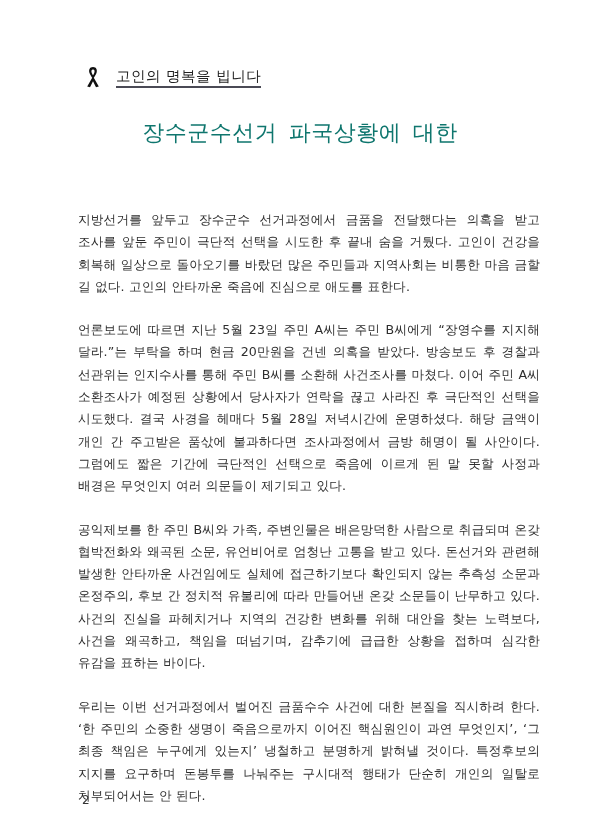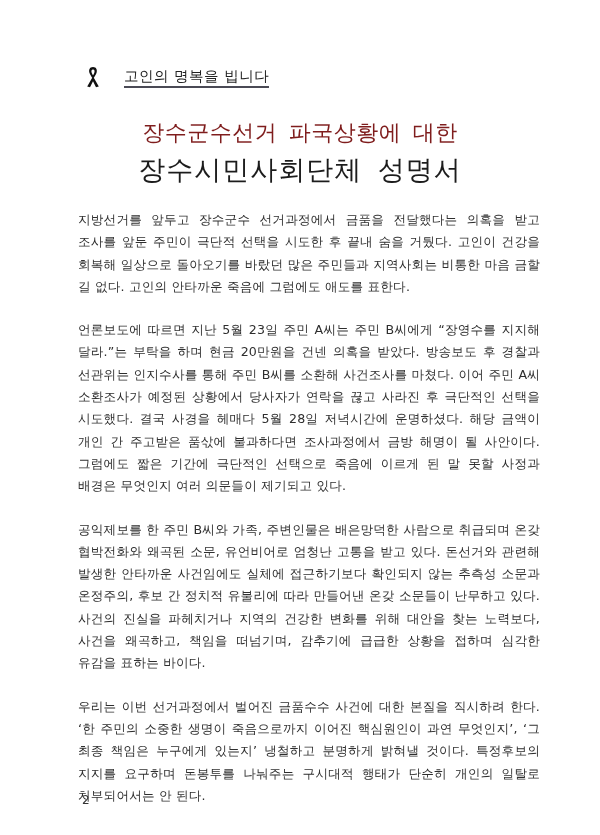--- a/index.html
+++ b/index.html
@@ -20,21 +20,21 @@
     left: 0; top: 0;
     width: 600px; height: 835px;
     background: #ffffff;
   }
   .memorial {
     position: absolute;
     left: 86px;
     top: 66px;
     display: flex;
     align-items: center;
-    gap: 24px;
+    gap: 16px;
   }
   .ribbon {
     width: 14px;
     height: 22px;
     display: inline-block;
   }
   .memorial-text {
     font-size: 14.5px;
     color: #222;
     letter-spacing: 0.5px;
@@ -44,21 +44,21 @@
   }
   .title-block {
     position: absolute;
     left: 0;
     top: 118px;
     width: 600px;
     text-align: center;
   }
   .title-sub {
     font-size: 22px;
-    color: #7f1d1d;
+    color: #0f766e;
     letter-spacing: 0.5px;
     line-height: 30px;
     word-spacing: 4px;
   }
   .title-main {
     font-size: 27px;
     color: #1c1c1c;
     letter-spacing: 1px;
     line-height: 36px;
     margin-top: 4px;
@@ -97,24 +97,23 @@
     <span class="ribbon">
       <svg width="14" height="22" viewBox="0 0 14 22">
         <path d="M7 1 C3.5 1 2.5 4 3.5 7 C4.3 9.2 5.6 10.8 6.2 11.8 L1.2 20.5 L4 21.2 L7 15.2 L10 21.2 L12.8 20.5 L7.8 11.8 C8.4 10.8 9.7 9.2 10.5 7 C11.5 4 10.5 1 7 1 Z M7 3.6 C8.6 3.6 8.9 5.2 8.3 6.8 C7.9 7.9 7.4 8.7 7 9.3 C6.6 8.7 6.1 7.9 5.7 6.8 C5.1 5.2 5.4 3.6 7 3.6 Z" fill="#111"></path>
       </svg>
     </span>
     <span class="memorial-text">고인의 명복을 빕니다</span>
   </div>
 
   <div class="title-block">
     <div class="title-sub">장수군수선거 파국상황에 대한</div>
-    <div class="title-main">장수시민사회단체 성명서</div>
   </div>
 
   <div class="body">
-    <p class="para">지방선거를 앞두고 장수군수 선거과정에서 금품을 전달했다는 의혹을 받고 조사를 앞둔 주민이 극단적 선택을 시도한 후 끝내 숨을 거뒀다. 고인이 건강을 회복해 일상으로 돌아오기를 바랐던 많은 주민들과 지역사회는 비통한 마음 금할 길 없다. 고인의 안타까운 죽음에 그럼에도 애도를 표한다.</p>
+    <p class="para">지방선거를 앞두고 장수군수 선거과정에서 금품을 전달했다는 의혹을 받고 조사를 앞둔 주민이 극단적 선택을 시도한 후 끝내 숨을 거뒀다. 고인이 건강을 회복해 일상으로 돌아오기를 바랐던 많은 주민들과 지역사회는 비통한 마음 금할 길 없다. 고인의 안타까운 죽음에 진심으로 애도를 표한다.</p>
     <p class="para">언론보도에 따르면 지난 5월 23일 주민 A씨는 주민 B씨에게 “장영수를 지지해 달라.”는 부탁을 하며 현금 20만원을 건넨 의혹을 받았다. 방송보도 후 경찰과 선관위는 인지수사를 통해 주민 B씨를 소환해 사건조사를 마쳤다. 이어 주민 A씨 소환조사가 예정된 상황에서 당사자가 연락을 끊고 사라진 후 극단적인 선택을 시도했다. 결국 사경을 헤매다 5월 28일 저녁시간에 운명하셨다. 해당 금액이 개인 간 주고받은 품삯에 불과하다면 조사과정에서 금방 해명이 될 사안이다. 그럼에도 짧은 기간에 극단적인 선택으로 죽음에 이르게 된 말 못할 사정과 배경은 무엇인지 여러 의문들이 제기되고 있다.</p>
     <p class="para">공익제보를 한 주민 B씨와 가족, 주변인물은 배은망덕한 사람으로 취급되며 온갖 협박전화와 왜곡된 소문, 유언비어로 엄청난 고통을 받고 있다. 돈선거와 관련해 발생한 안타까운 사건임에도 실체에 접근하기보다 확인되지 않는 추측성 소문과 온정주의, 후보 간 정치적 유불리에 따라 만들어낸 온갖 소문들이 난무하고 있다. 사건의 진실을 파헤치거나 지역의 건강한 변화를 위해 대안을 찾는 노력보다, 사건을 왜곡하고, 책임을 떠넘기며, 감추기에 급급한 상황을 접하며 심각한 유감을 표하는 바이다.</p>
     <p class="para">우리는 이번 선거과정에서 벌어진 금품수수 사건에 대한 본질을 직시하려 한다. ‘한 주민의 소중한 생명이 죽음으로까지 이어진 핵심원인이 과연 무엇인지’, ‘그 최종 책임은 누구에게 있는지’ 냉철하고 분명하게 밝혀낼 것이다. 특정후보의 지지를 요구하며 돈봉투를 나눠주는 구시대적 행태가 단순히 개인의 일탈로 치부되어서는 안 된다.</p>
   </div>
 
   <div class="page-number">2</div>
 </div>
 
 </body></html>

